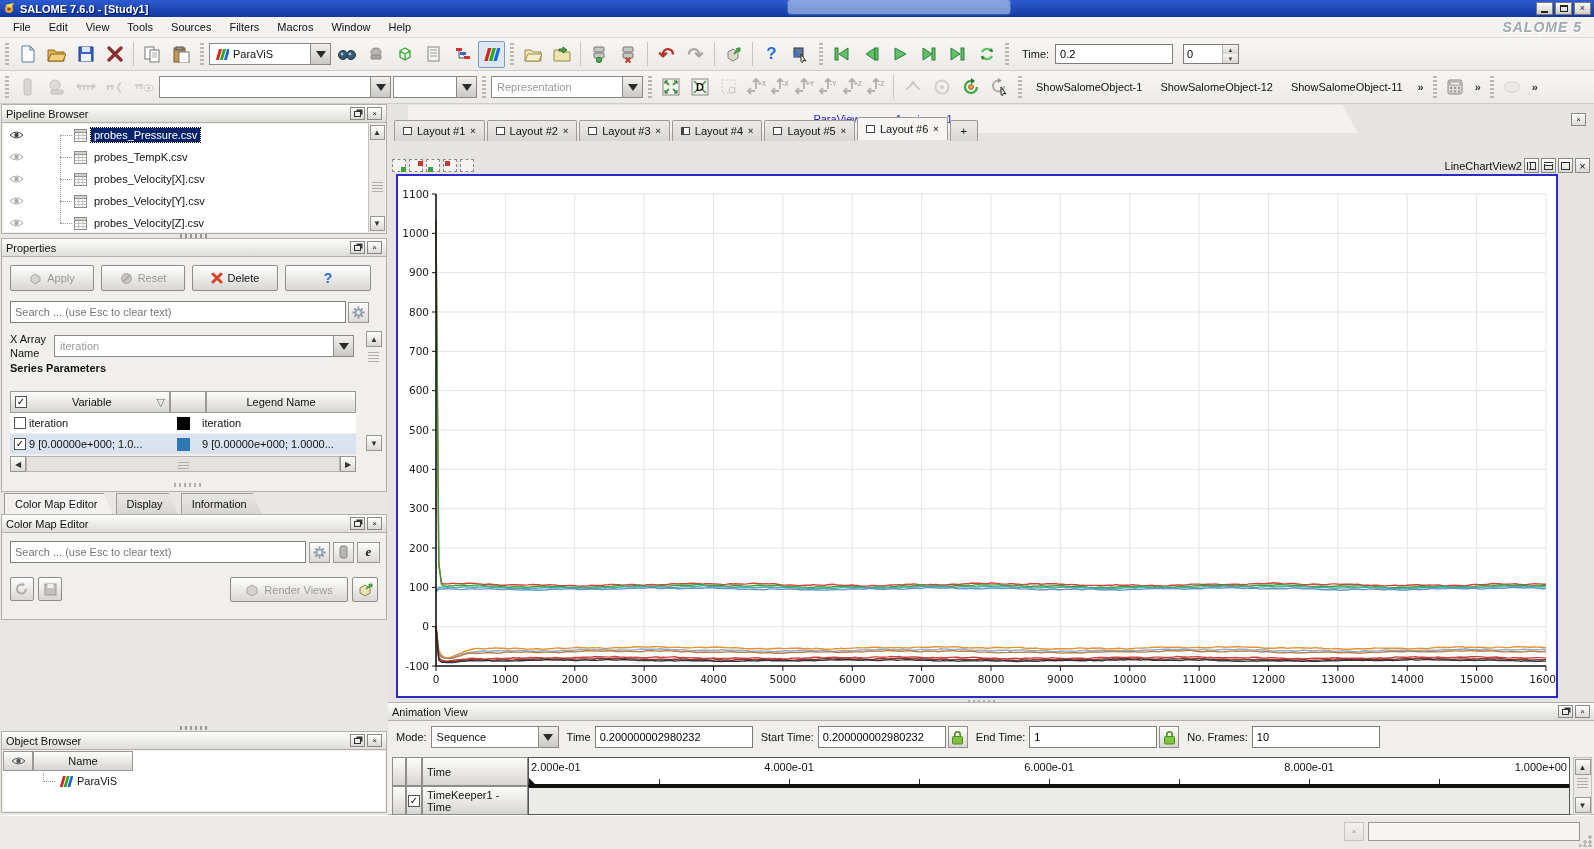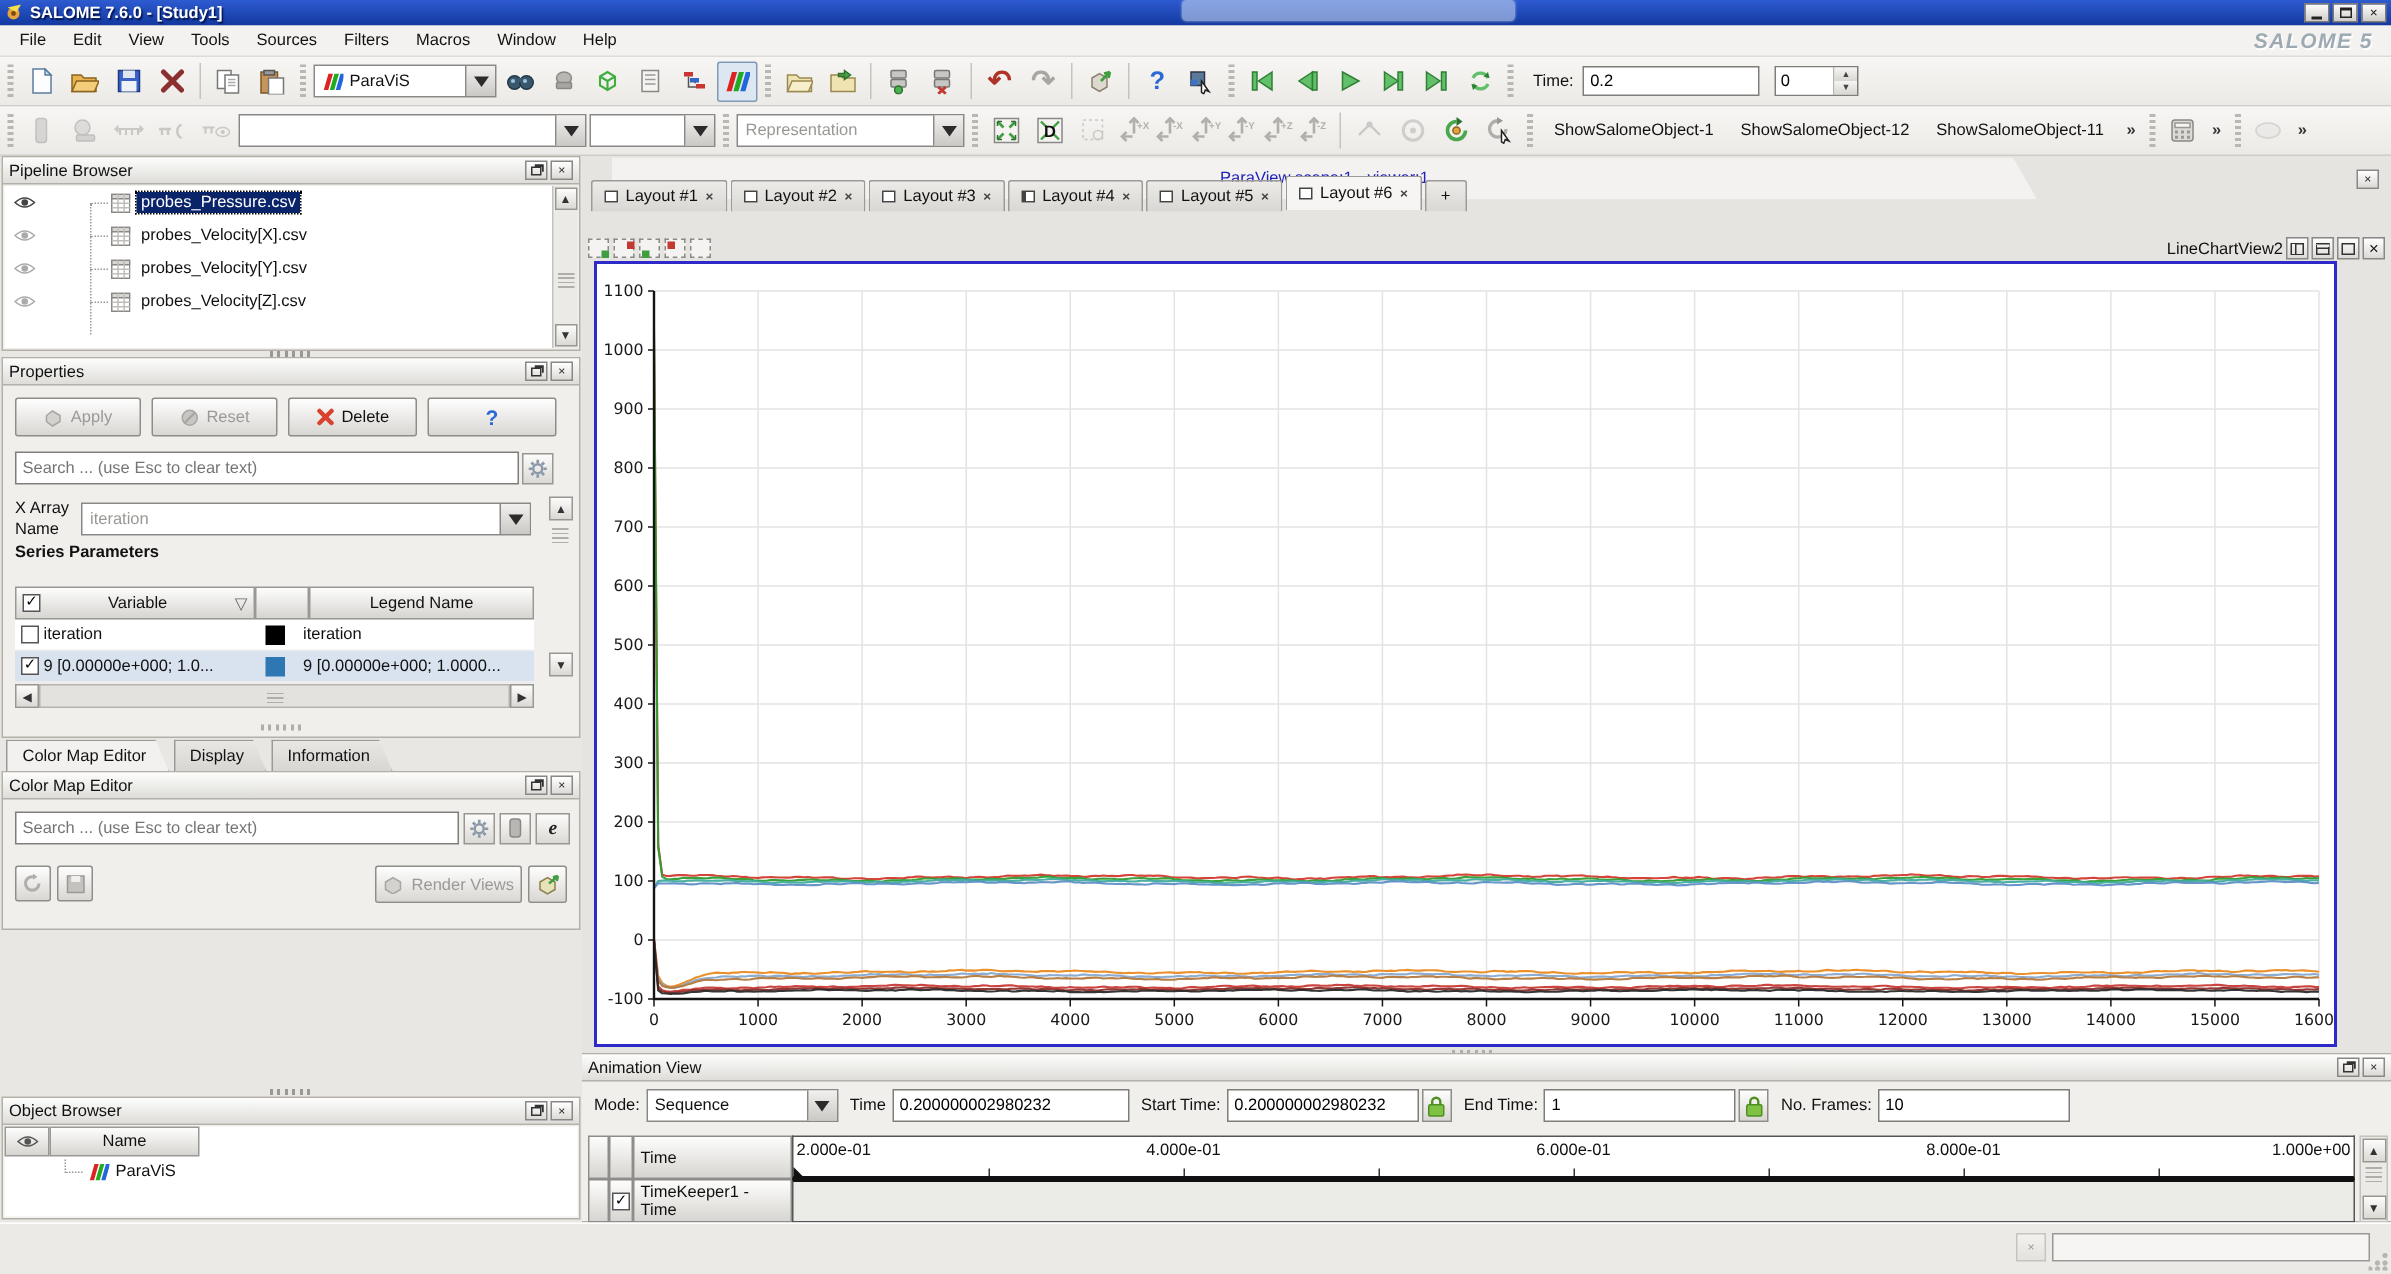--- a/index.html
+++ b/index.html
@@ -530,20 +530,37 @@
           </svg>
         </span>
         <span class="pb-stub"></span>
         <span style="margin-left:2px;display:flex">
           <svg width="13" height="13" viewBox="0 0 13 13">
             <rect x="0.5" y="0.5" width="12" height="12" fill="#fff" stroke="#8a8886"></rect>
             <rect x="0.5" y="0.5" width="12" height="3" fill="#d8d6d2" stroke="#8a8886"></rect>
             <path d="M4.7 0.5 V12.5 M8.8 0.5 V12.5 M0.5 6.5 H12.5 M0.5 9.5 H12.5" stroke="#c0beba" fill="none"></path>
           </svg>
         </span>
+        <span class="pb-label">probes_TempK.csv</span>
+      </div>
+      <div class="pb-row">
+        <span class="pb-eye">
+          <svg width="15" height="10" viewBox="0 0 15 10">
+            <path d="M1 5 Q7.5 -1 14 5 Q7.5 11 1 5 Z" fill="none" stroke="#aaa"></path>
+            <circle cx="7.5" cy="5" r="2.2" fill="#aaa"></circle>
+          </svg>
+        </span>
+        <span class="pb-stub"></span>
+        <span style="margin-left:2px;display:flex">
+          <svg width="13" height="13" viewBox="0 0 13 13">
+            <rect x="0.5" y="0.5" width="12" height="12" fill="#fff" stroke="#8a8886"></rect>
+            <rect x="0.5" y="0.5" width="12" height="3" fill="#d8d6d2" stroke="#8a8886"></rect>
+            <path d="M4.7 0.5 V12.5 M8.8 0.5 V12.5 M0.5 6.5 H12.5 M0.5 9.5 H12.5" stroke="#c0beba" fill="none"></path>
+          </svg>
+        </span>
         <span class="pb-label">probes_Velocity[X].csv</span>
       </div>
       <div class="pb-row">
         <span class="pb-eye">
           <svg width="15" height="10" viewBox="0 0 15 10">
             <path d="M1 5 Q7.5 -1 14 5 Q7.5 11 1 5 Z" fill="none" stroke="#aaa"></path>
             <circle cx="7.5" cy="5" r="2.2" fill="#aaa"></circle>
           </svg>
         </span>
         <span class="pb-stub"></span>
@@ -708,21 +725,21 @@
         </svg>
       </span>
     <span class="btn dis" style="width:24px;height:24px">
         <svg width="13" height="13" viewBox="0 0 13 13">
           <rect x="1" y="1" width="11" height="11" fill="#c4c2be" stroke="#9a9894"></rect>
           <rect x="3.5" y="1" width="6" height="4" fill="#f0efec"></rect>
         </svg>
       </span>
   </div>
   <div style="position:absolute;right:8px;top:62px;display:flex;gap:4px">
-    <span class="btn dis" style="width:98px;height:25px">
+    <span class="btn dis" style="width:118px;height:25px">
         <svg width="14" height="13" viewBox="0 0 14 13">
           <path d="M2 5 L7 2 L12 5 L12 10 L7 13 L2 10 Z" fill="#d4d2ce" stroke="#a8a6a2"></path>
         </svg>
         <span>Render Views</span>
       </span>
     <span class="btn" style="width:26px;height:25px">
         <svg width="15" height="14" viewBox="0 0 15 14">
           <path d="M2 5 L7 2 L12 5 L12 10 L7 13 L2 10 Z" fill="#e8e2b8" stroke="#8a8050"></path>
           <path d="M8 6 L14 1 M14 1 l-3.4 0.8 M14 1 l-0.8 3.4" stroke="#3f9e3f" stroke-width="1.6" fill="none"></path>
         </svg>

